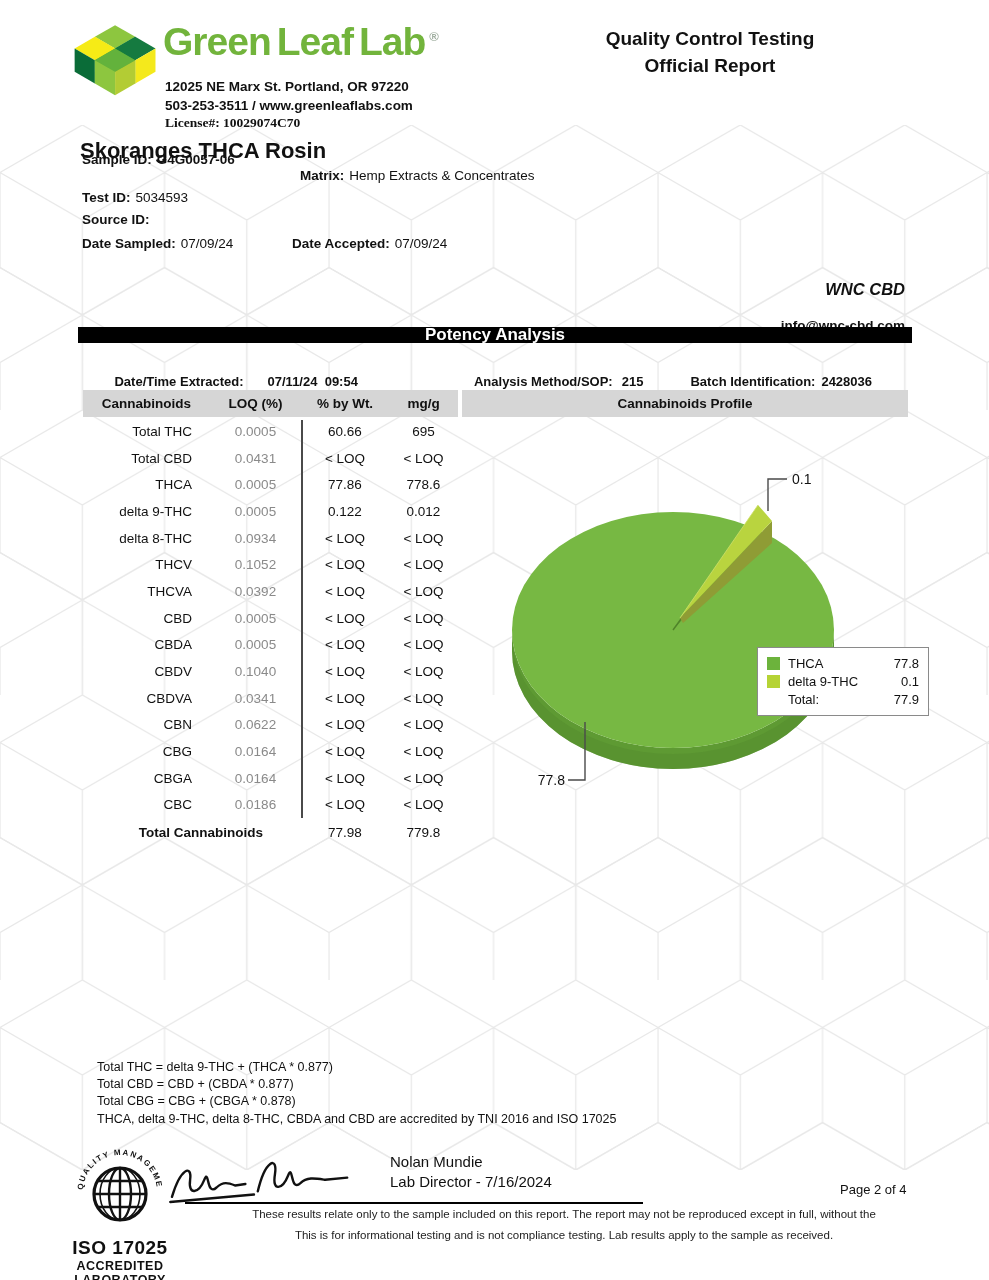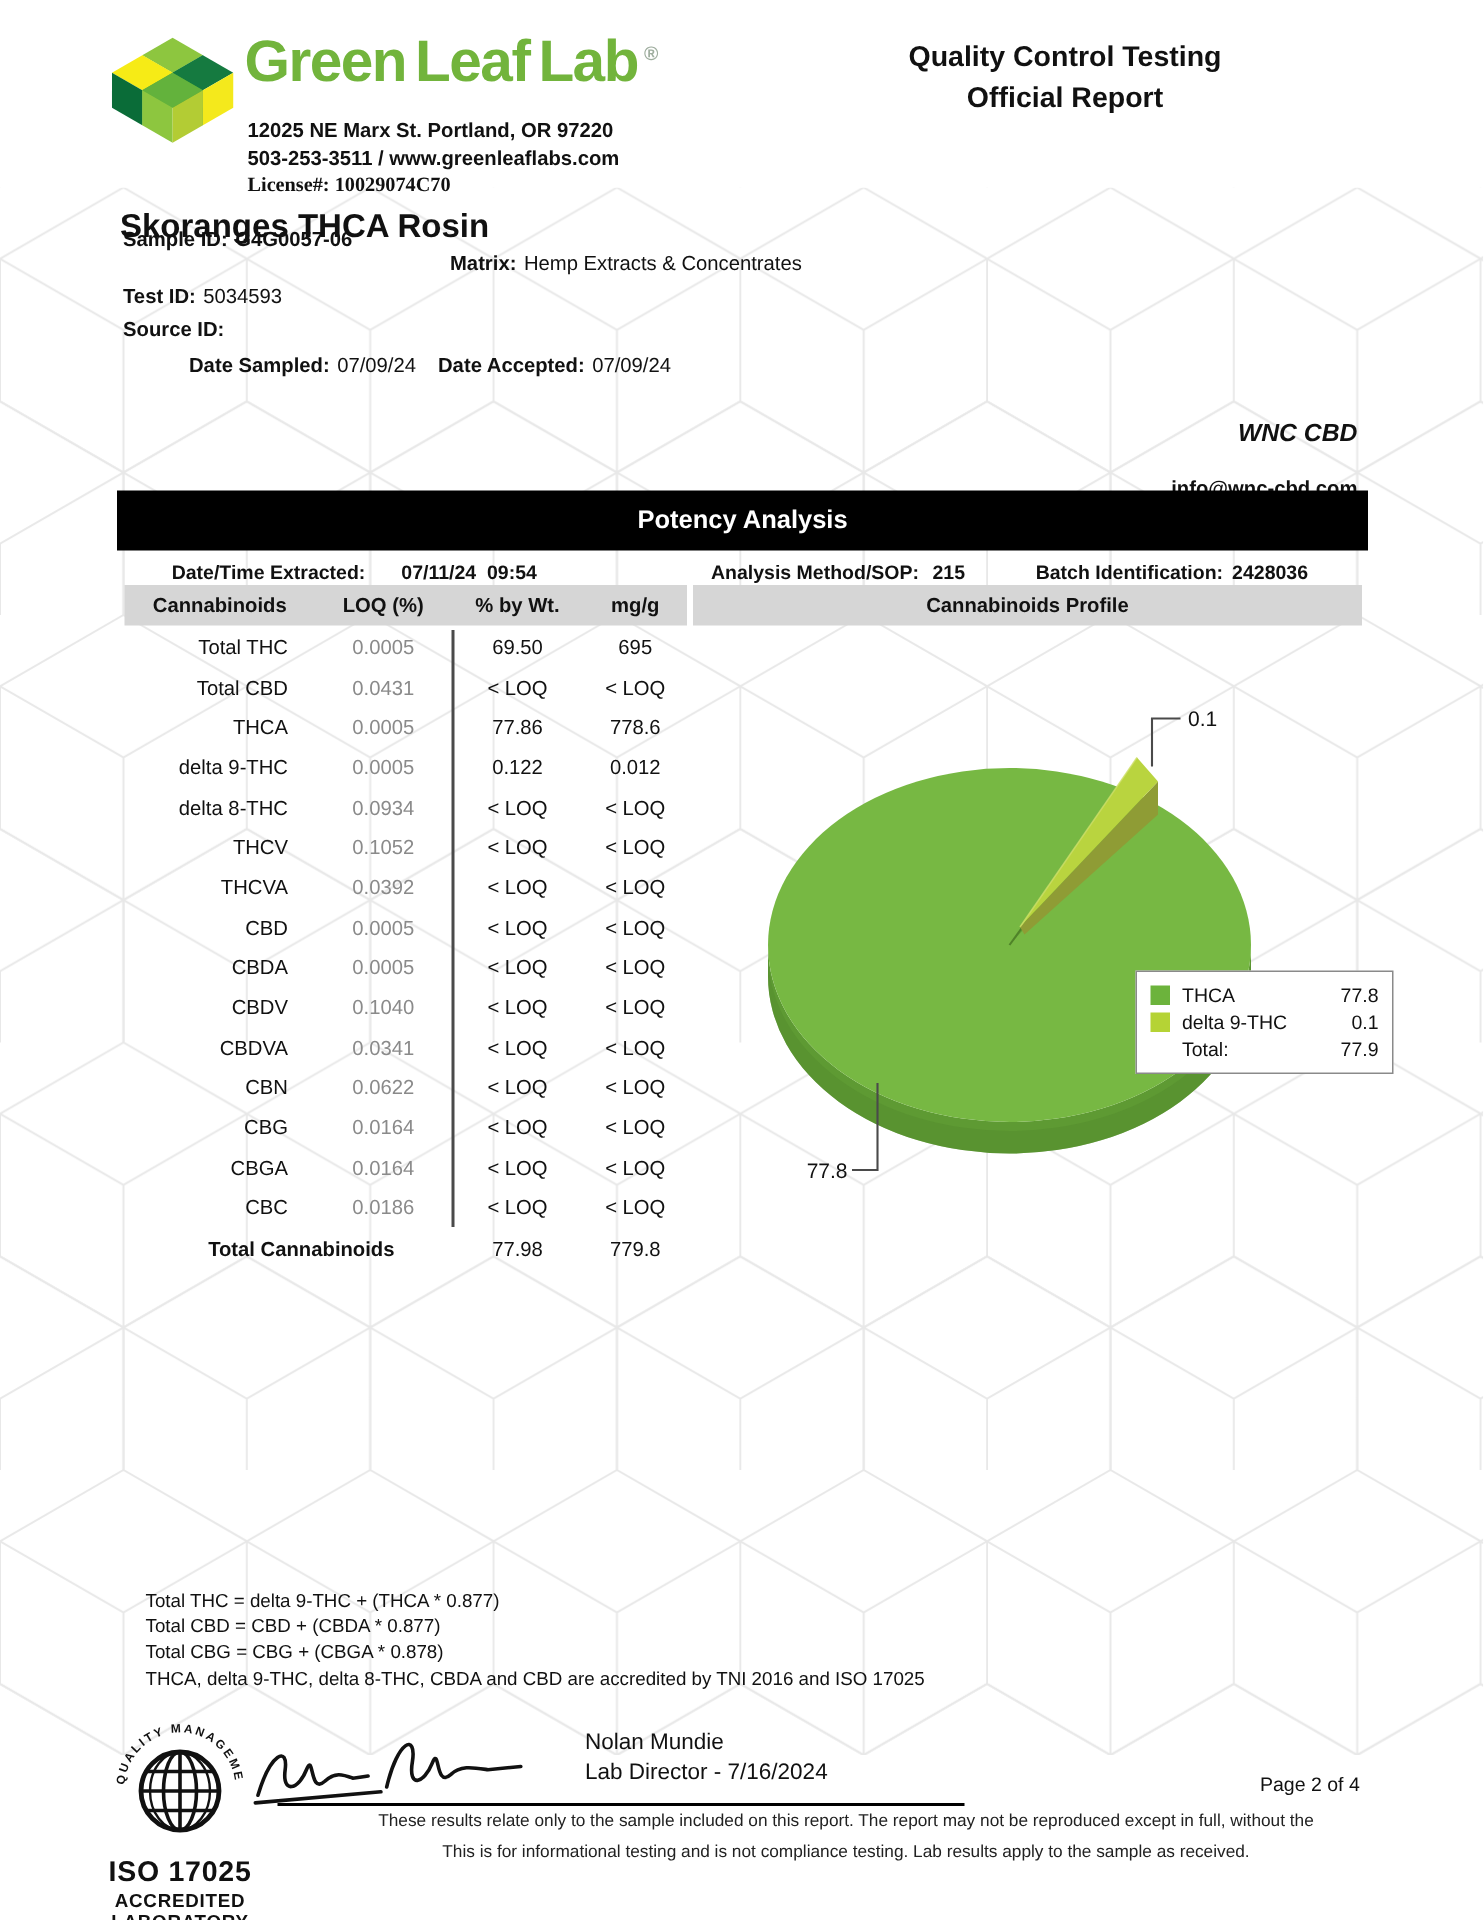--- a/index.html
+++ b/index.html
@@ -23,21 +23,21 @@
   .product-title { left:80px; top:138px; font-size:22px; font-weight:700; }
   .info { font-size:13.5px; white-space:nowrap; }
   .info b { font-weight:700; }
   .info .val { margin-left:5px; font-weight:400; }
   .info .valb { margin-left:5px; font-weight:700; }
   .client { left:600px; top:280px; width:305px; text-align:right; }
   .client .cname { font-size:16.5px; font-weight:700; font-style:italic; }
   .client .cmail { font-size:13.5px; font-weight:700; margin-top:19px; }
 
   
-  .potency-bar { left:78px; top:327px; width:834px; height:40px; background:#000; color:#fff;
+  .potency-bar { left:78px; top:327px; width:834px; height:16px; background:#000; color:#fff;
     display:flex; align-items:center; justify-content:center; font-size:17px; font-weight:700; }
   .extract-row { top:359px; font-size:13px; font-weight:700; white-space:pre; }
 
   
   .thead { left:83px; top:390px; width:375px; height:27px; background:#d6d6d6;
     display:grid; grid-template-columns:127px 91px 88px 69px; align-items:center; font-size:13.5px; font-weight:700; }
   .thead span { text-align:center; }
   .tbody { left:83px; top:418px; width:375px; }
   .trow { display:grid; grid-template-columns:127px 91px 88px 69px; height:26.7px; align-items:center; font-size:13.5px; }
   .trow .c-name { text-align:right; padding-right:18px; }
@@ -137,21 +137,21 @@
   </div>
   <div class="layer info" style="left:300px; top:168px;">
     <b>Matrix:</b><span class="val">Hemp Extracts &amp; Concentrates</span>
   </div>
   <div class="layer info" style="left:82px; top:190px;">
     <b>Test ID:</b><span class="val">5034593</span>
   </div>
   <div class="layer info" style="left:82px; top:212px;">
     <b>Source ID:</b>
   </div>
-  <div class="layer info" style="left:82px; top:236px;padding-left:44px;">
+  <div class="layer info" style="left:82px; top:236px;">
     <b>Date Sampled:</b><span class="val">07/09/24</span>
   </div>
   <div class="layer info" style="left:292px; top:236px;">
     <b>Date Accepted:</b><span class="val">07/09/24</span>
   </div>
 
   <div class="layer client">
     <div class="cname">WNC CBD</div>
     <div class="cmail">info@wnc-cbd.com</div>
   </div>
@@ -172,21 +172,21 @@
   <div class="layer thead">
     <span>Cannabinoids</span>
     <span>LOQ (%)</span>
     <span>% by Wt.</span>
     <span>mg/g</span>
   </div>
   <div class="layer tbody">
     <div class="trow">
         <span class="c-name">Total THC</span>
         <span class="c-loq">0.0005</span>
-        <span class="c-wt">69.50</span>
+        <span class="c-wt">60.66</span>
         <span class="c-mgg">695</span>
       </div>
     <div class="trow">
         <span class="c-name">Total CBD</span>
         <span class="c-loq">0.0431</span>
         <span class="c-wt">&lt; LOQ</span>
         <span class="c-mgg">&lt; LOQ</span>
       </div>
     <div class="trow">
         <span class="c-name">THCA</span>

